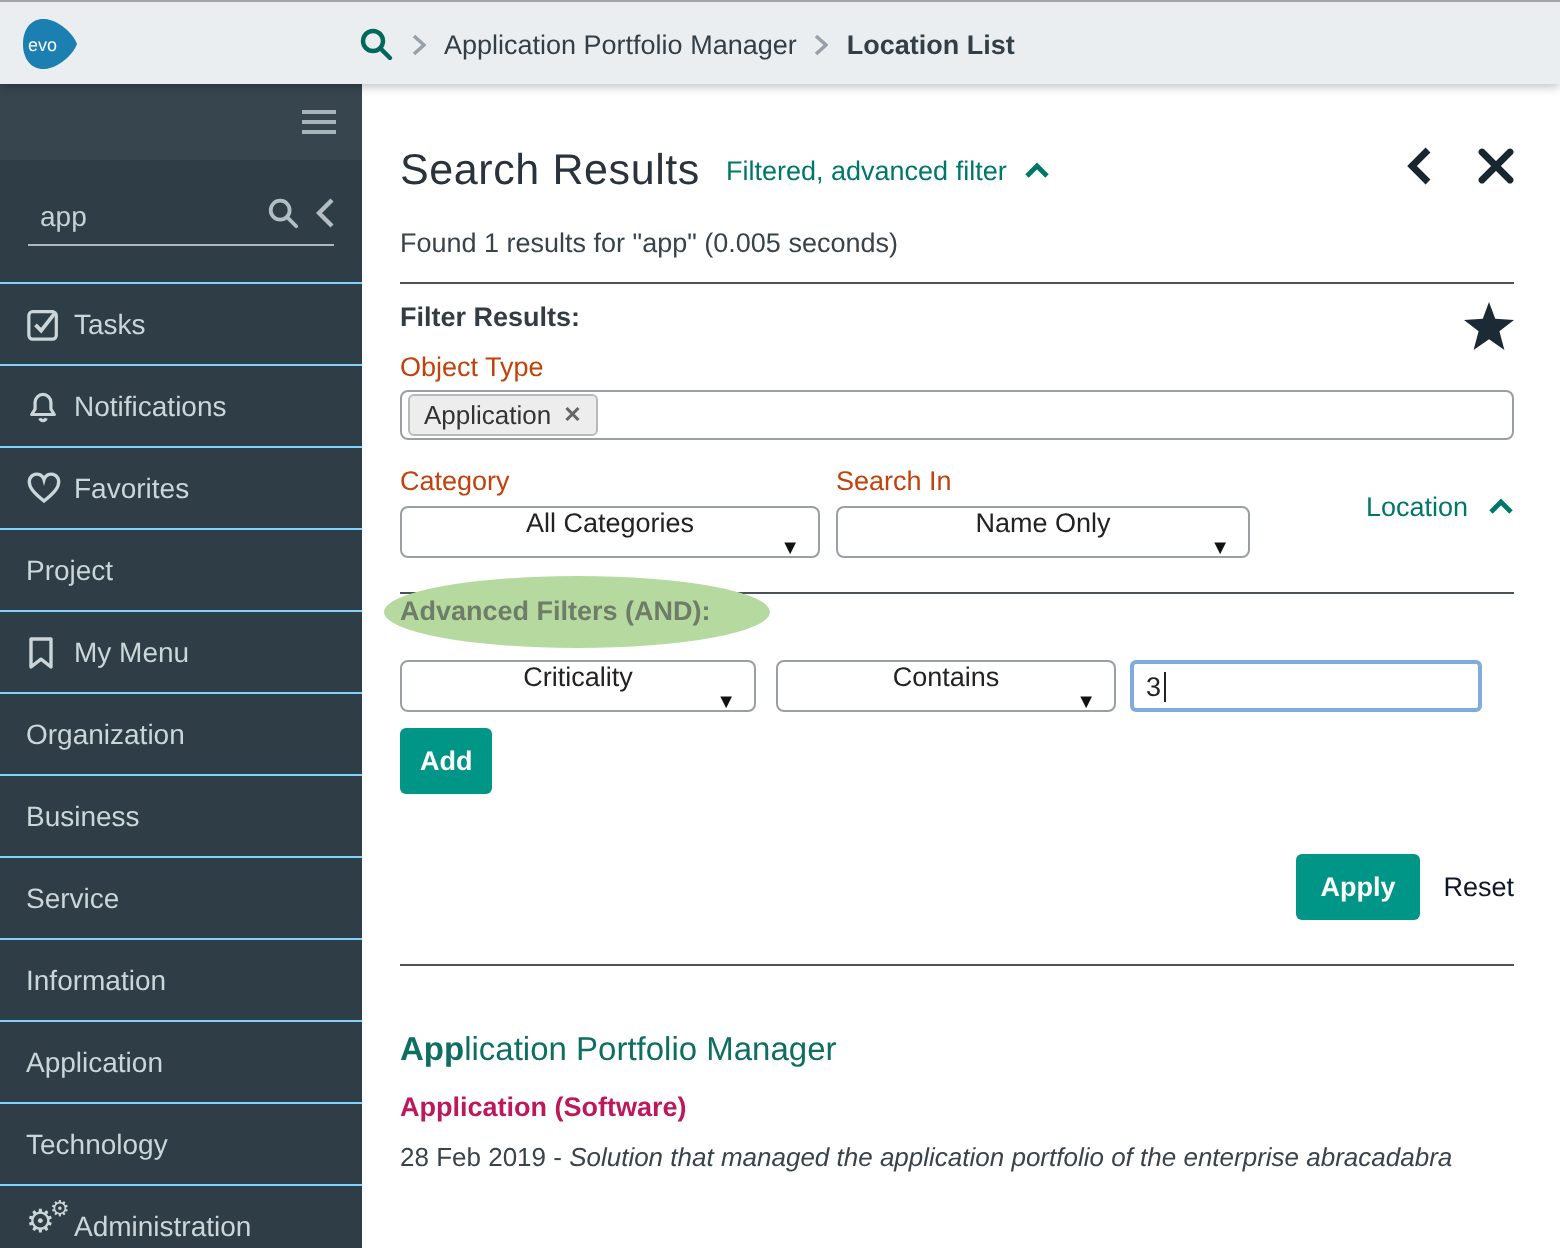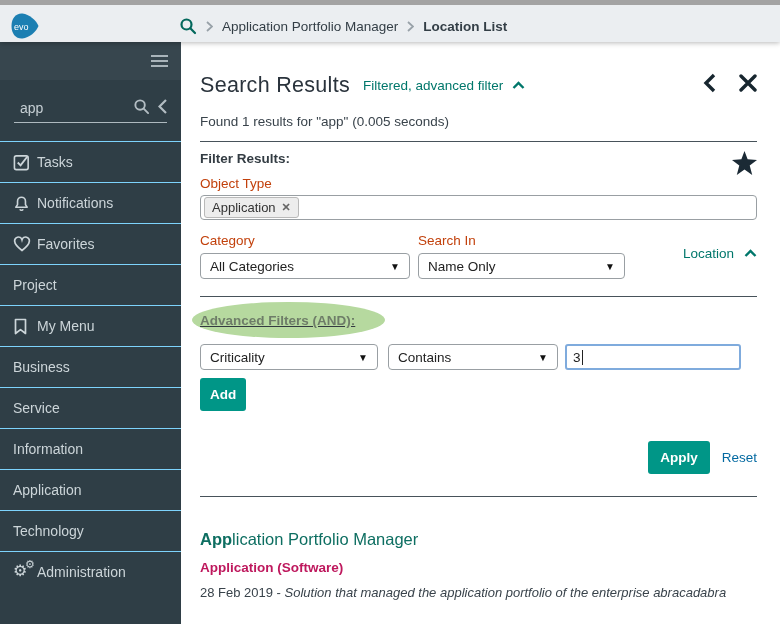--- a/index.html
+++ b/index.html
@@ -1,20 +1,20 @@
 <!DOCTYPE html>
 <html><head>
 <meta charset="utf-8">
 <style>
   * { margin:0; padding:0; box-sizing:border-box; }
   html,body { width:780px; height:624px; overflow:hidden; }
   body { font-family:"Liberation Sans", sans-serif; background:#fff; position:relative; color:#333a40; }
 
   
-  .topbar { position:absolute; left:0; top:0; width:780px; height:42px; background:#ebeef1; border-top:5px solid #a3a3a3; box-shadow:0 1px 5px rgba(0,0,0,.28); z-index:5; }
+  .topbar { position:absolute; left:0; top:0; width:780px; height:42px; background:#ebeef1; border-top:1px solid #a3a3a3; box-shadow:0 1px 5px rgba(0,0,0,.28); z-index:5; }
   .logo { position:absolute; left:8px; top:6px; width:32px; height:30px; }
   .crumbs { position:absolute; left:179px; top:0; height:42px; display:flex; align-items:center; }
   .crumb-sep { margin:0 9px; display:flex; align-items:center; }
   .crumb { font-size:13.5px; color:#333e46; }
   .crumb.bold { font-weight:bold;text-align:right; }
 
   
   .sidebar { position:absolute; left:0; top:42px; bottom:0; width:181px; background:#2f3e46; }
   .sb-band { height:38px; background:#37464e; display:flex; align-items:center; justify-content:flex-end; padding-right:13px; }
   .hamburger { display:flex; flex-direction:column; gap:3px; cursor:pointer; }
@@ -39,37 +39,37 @@
   .rule { border:0; border-top:1px solid #47525a; margin-top:12px; }
   .filter-head { height:32px; display:flex; align-items:center; }
   .filter-head .fh-label { font-weight:bold; font-size:13.5px; color:#333c43; }
   .filter-head .star { margin-left:auto; cursor:pointer; position:relative; top:5px; }
   .field-label { font-size:13.5px; color:#c2410c; margin-top:2px; }
   .object-input { margin-top:4px; height:25px; border:1px solid #999fa3; border-radius:4px; display:flex; align-items:center; padding:0 3px; background:#fff; }
   .chip { display:flex; align-items:center; gap:6px; background:#ededed; border:1px solid #b9b9b9; border-radius:3px; padding:2px 7px; font-size:13px; color:#333; }
   .chip .chip-x { color:#666; font-size:11px; font-weight:bold; cursor:pointer; }
   .row2 { margin-top:13px; display:flex; align-items:center; }
   .col .field-label { margin-top:0; }
-  .sel { margin-top:5px; height:26px; border:1px solid #999fa3; border-radius:4px; background:#fff; display:flex; align-items:center; padding:0 9px; font-size:13.5px; color:#222; cursor:pointer; }
+  .sel { margin-top:5px; height:26px; border:1px solid #999fa3; border-radius:4px; background:#fff; display:flex; align-items:center; padding:0 9px; font-size:13.5px; color:#222; cursor:pointer;flex-direction:column; }
   .sel .arrow { margin-left:auto; font-size:10px; color:#111; }
   .advanced { margin-left:auto; display:flex; align-items:center; gap:10px; color:#00776b; font-size:13.5px; margin-bottom:6px; cursor:pointer; }
-  .adv-wrap { position:relative; margin-top:14px; display:inline-block;text-decoration:underline; }
+  .adv-wrap { position:relative; display:inline-block; }
   .adv-ellipse { position:absolute; left:-8px; top:-9px; width:193px; height:36px; background:#b6d99f; border-radius:50%; }
   .adv-label { position:relative; font-weight:bold; font-size:13.5px; color:#6e7d68; }
   .criteria-row { margin-top:15px; display:flex; }
   .criteria-row .sel { margin-top:0; }
   .sel.w-crit { width:178px; }
   .sel.w-op { width:170px; margin-left:10px; }
   .val-input { width:176px; margin-left:7px; height:26px; border:2px solid #7fabdd; border-radius:3px; display:flex; align-items:center; padding:0 6px; font-size:13.5px; color:#222; }
   .caret { width:1px; height:15px; background:#222; margin-left:1px; }
   .btn { background:#009687; color:#fff; font-weight:bold; font-size:13.5px; border:none; border-radius:3px; cursor:pointer; font-family:"Liberation Sans",sans-serif; }
   .btn-add { margin-top:8px; padding:9px 10px; }
   .apply-row { margin-top:30px; display:flex; align-items:center; justify-content:flex-end; }
   .btn-apply { padding:9px 12px; }
-  .reset { margin-left:12px; font-size:13.5px; color:#0369a1; cursor:pointer; }
+  .reset { margin-left:12px; font-size:13.5px; color:#0f172a; cursor:pointer; }
   .rule2 { border:0; border-top:1px solid #47525a; margin-top:22px; }
   .result-title { margin-top:33px; font-size:16.5px; color:#0d6e61; cursor:pointer; }
   .result-title b { font-weight:bold; }
   .result-type { margin-top:11px; font-size:13.5px; font-weight:bold; color:#be185d; }
   .result-desc { margin-top:10px; font-size:13px; color:#39434b; }
   .result-desc .it { font-style:italic; }
   svg { display:block; }
 </style>
 </head>
 <body>
@@ -154,20 +154,23 @@
       </div>
     <div class="nav-item">
       <span class="ni-icon">
         <svg width="15" height="17" viewBox="0 0 15 17">
             <path d="M2.5 1.5 h10 V15.5 L7.5 11.6 2.5 15.5 Z" fill="none" stroke="#ccd5d9" stroke-width="1.7" stroke-linejoin="round"></path>
           </svg>
       </span>
       <span>My Menu</span>
     </div>
     <div class="nav-item">
+        <span>Organization</span>
+      </div>
+    <div class="nav-item">
         <span>Business</span>
       </div>
     <div class="nav-item">
         <span>Service</span>
       </div>
     <div class="nav-item">
         <span>Information</span>
       </div>
     <div class="nav-item">
         <span>Application</span>

